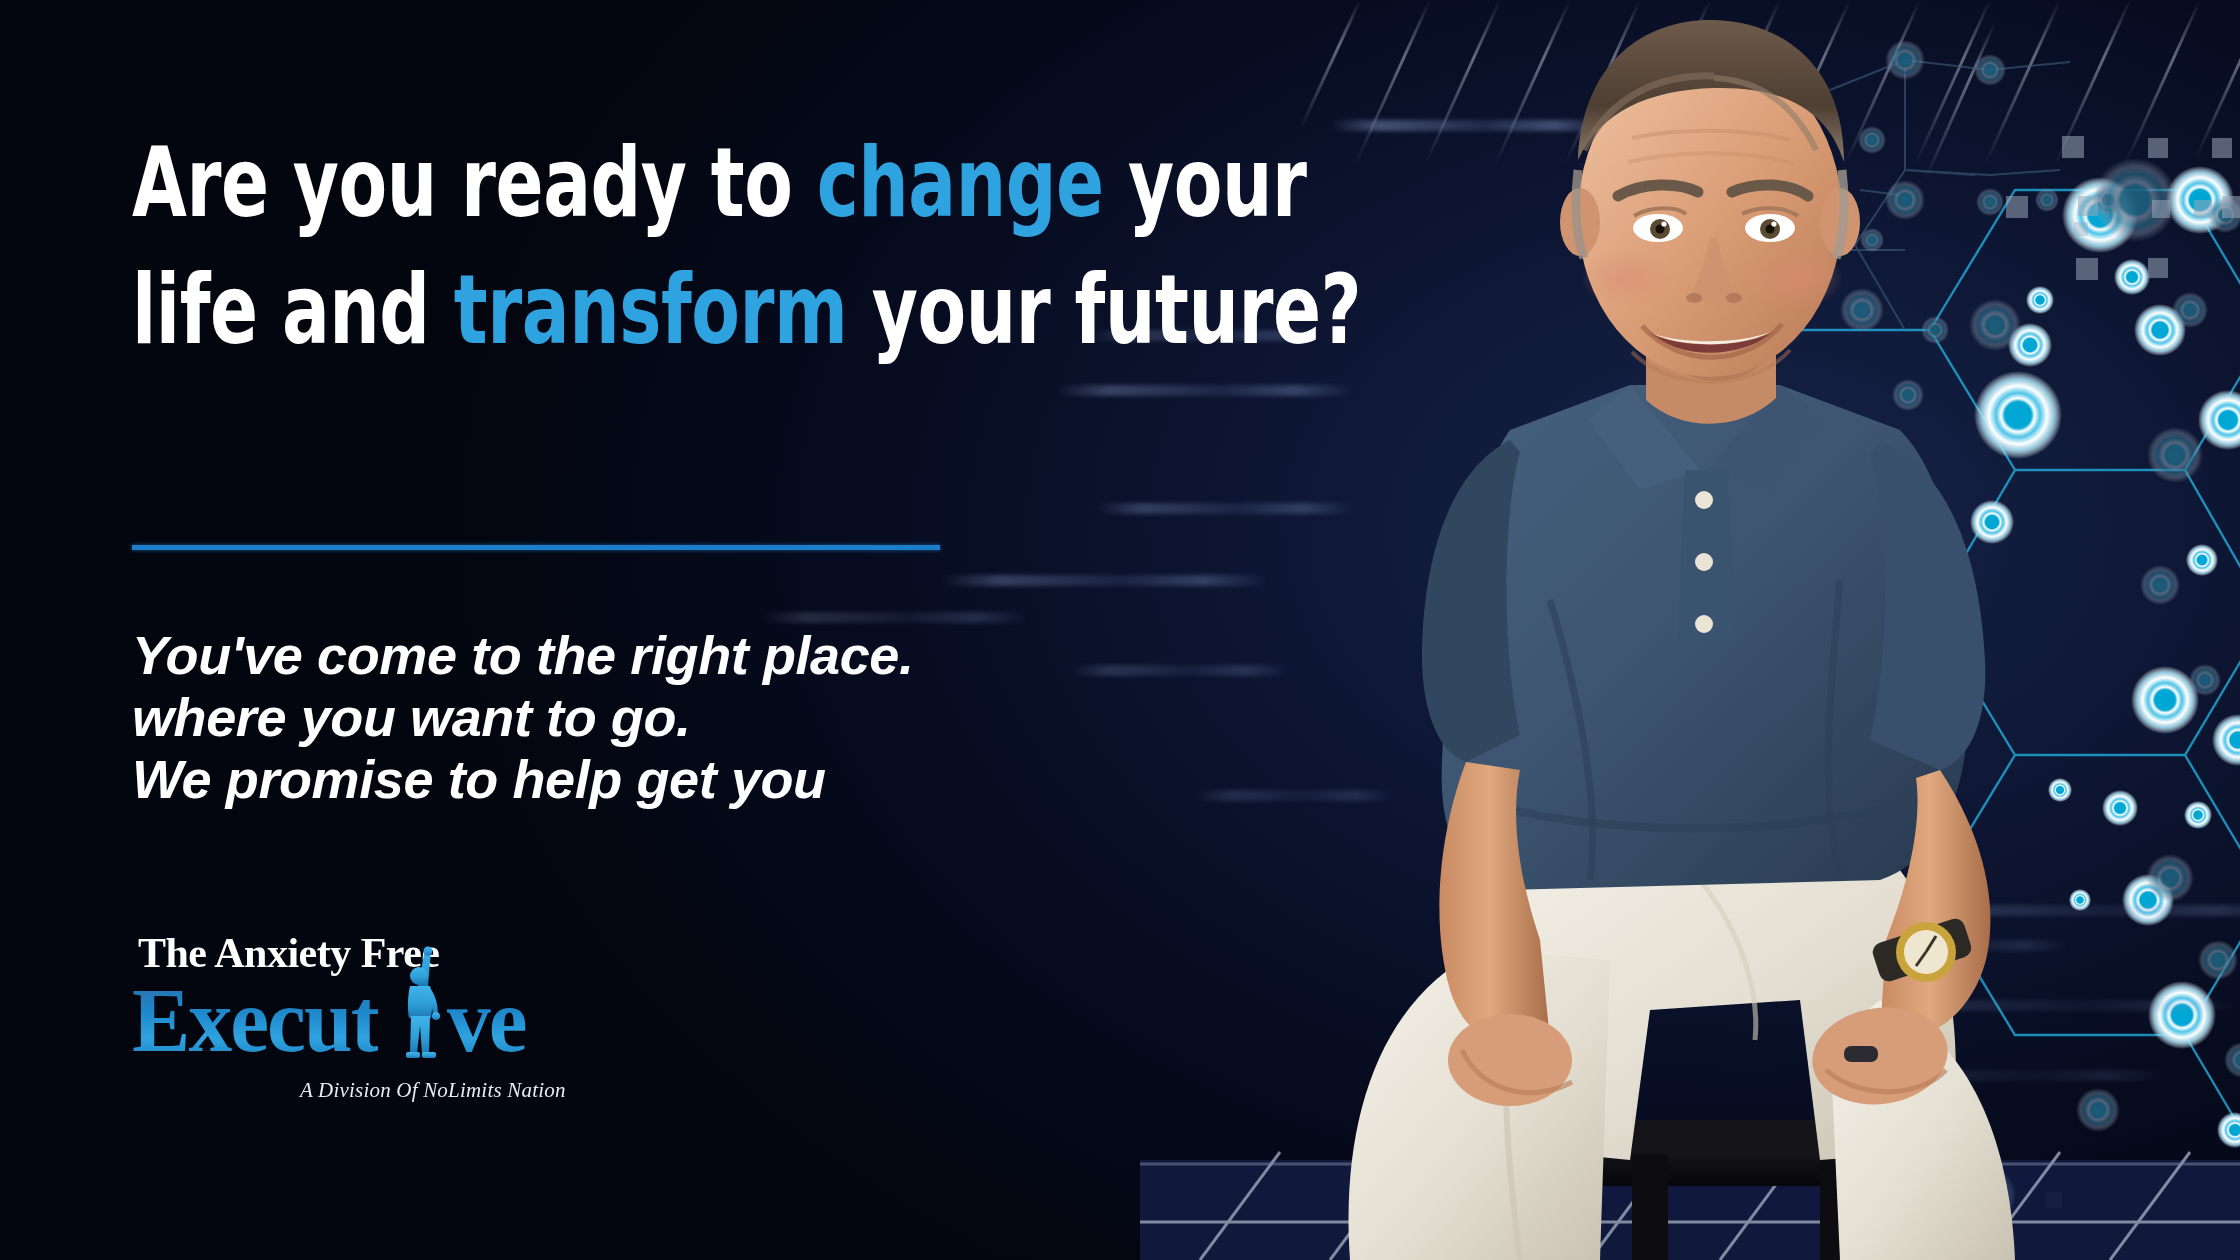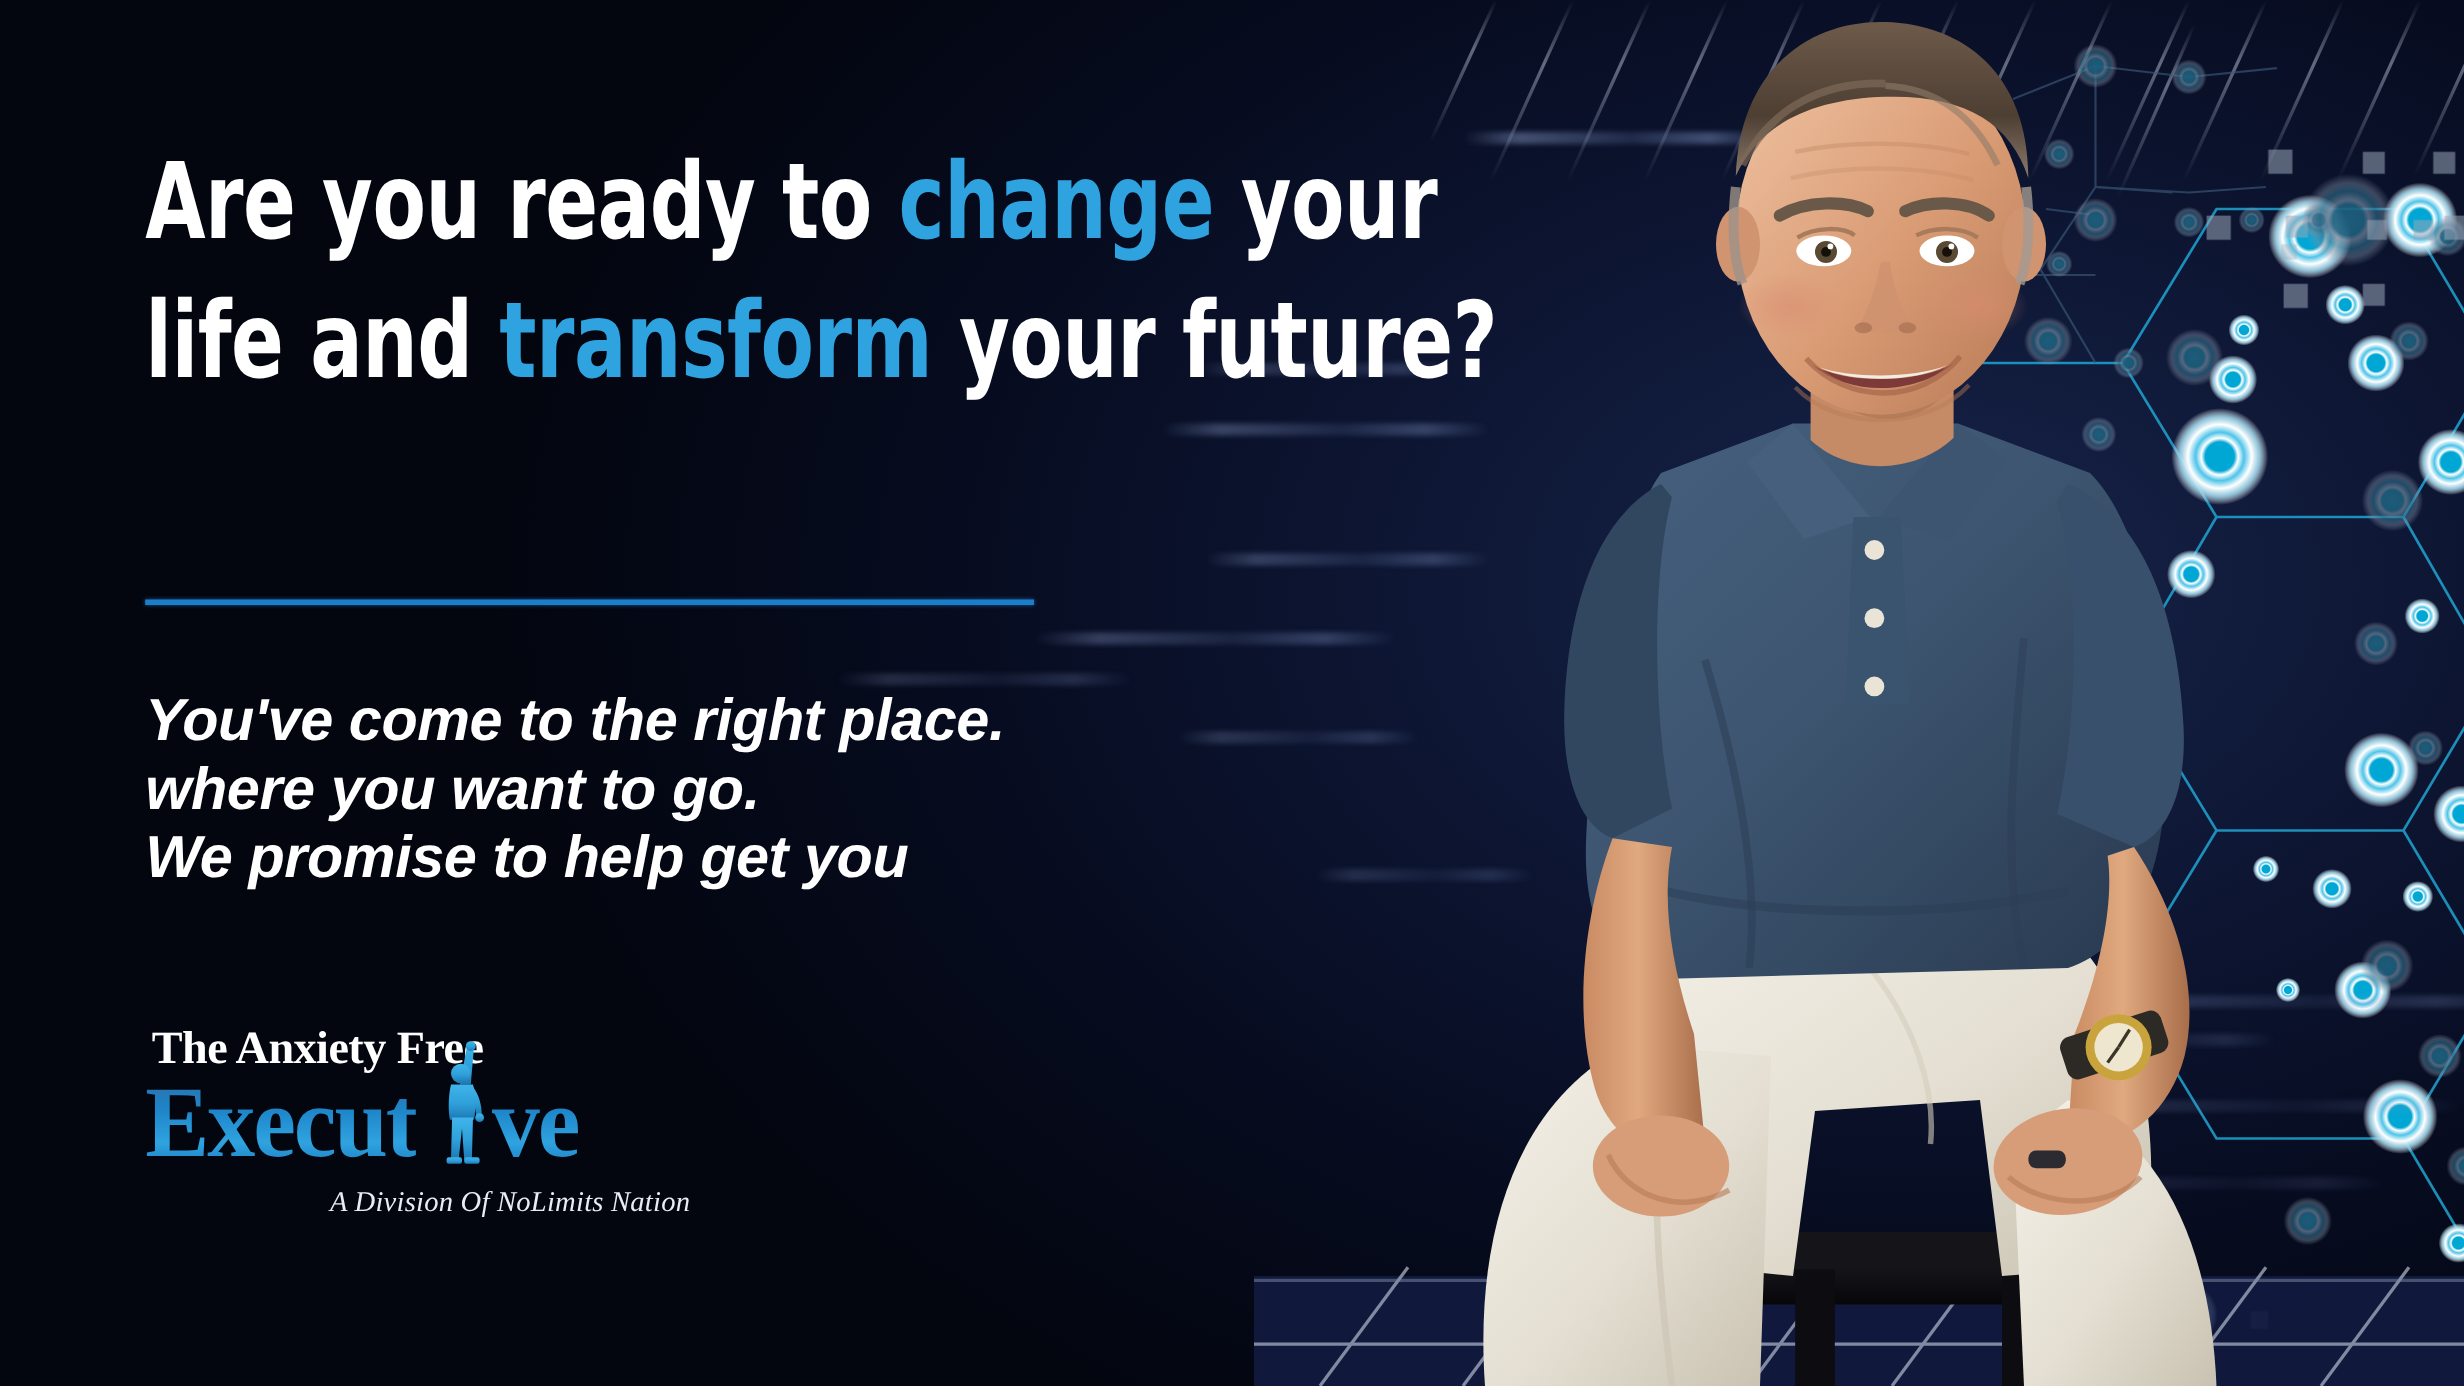--- a/index.html
+++ b/index.html
@@ -133,21 +133,21 @@
     position:absolute;
     left:256px; top:-32px;
     width:62px; height:120px;
   }
   .logo-tag{
     position:absolute;
     left:168px; top:146px;
     color:#e8edf5;
     font-family:"Liberation Serif","DejaVu Serif",serif;
     font-style:italic;
-    font-size:26px;
+    font-size:21px;
     letter-spacing:.2px;
     white-space:nowrap;
   }
 
   
   .person{
     position:absolute;
     right:0; bottom:0;
     width:1060px; height:1260px;
     z-index:15;

